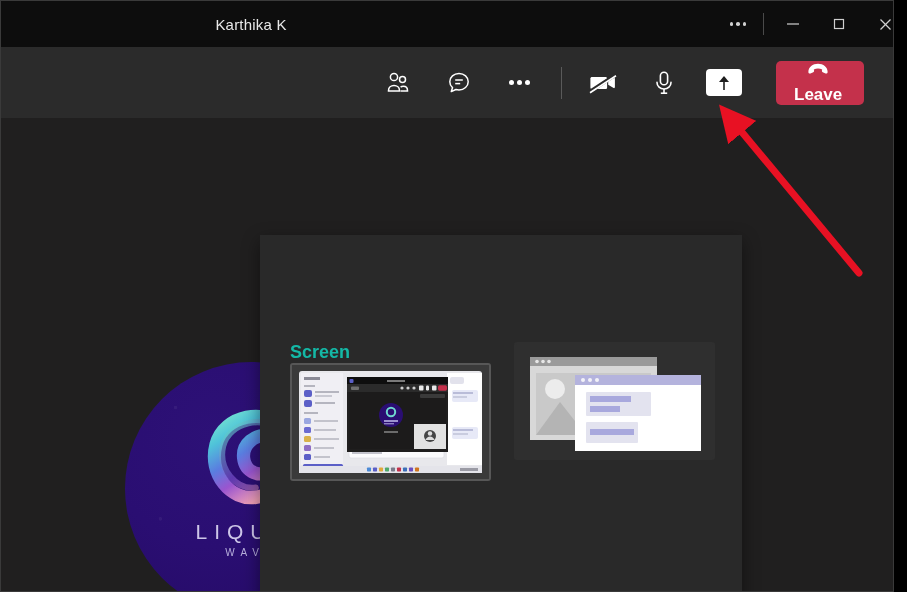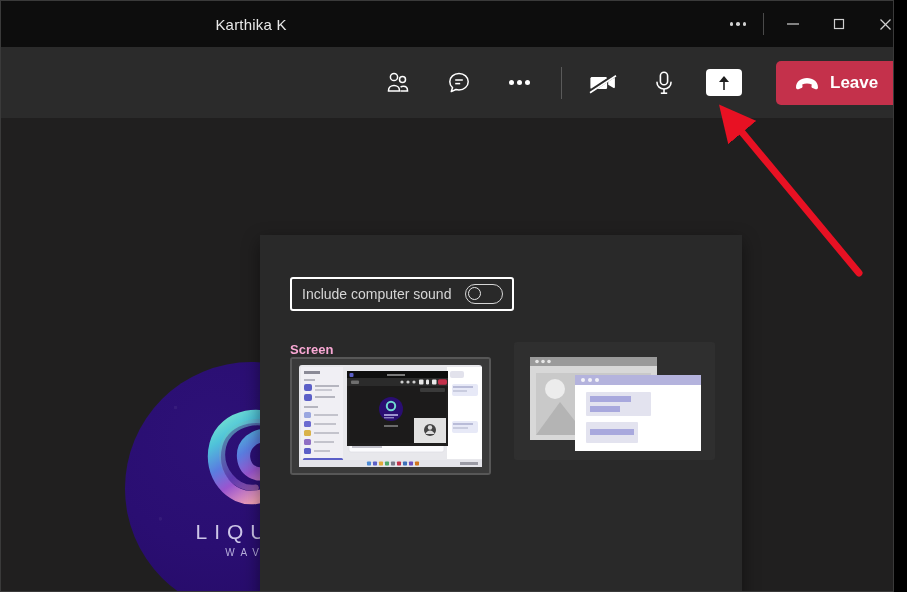--- a/index.html
+++ b/index.html
@@ -87,20 +87,21 @@
     height: 44px;
     background: #c4314b;
     border-radius: 5px;
     color: #fff;
     display: flex; align-items: center; gap: 10px;
     padding: 0 22px 0 18px;
     font-size: 17px;
     font-weight: 600;
     border: none;
     cursor: pointer;
+    flex-direction: column;
   }
 
   
   .stage {
     position: absolute; top: 117px; left: 0;
     width: 907px; height: 474px;
     background: #201f1f;
     overflow: hidden;
   }
   .avatar-wrap {
@@ -195,22 +196,22 @@
   .toggle-knob {
     position: absolute; left: 2px; top: 2px;
     width: 13px; height: 13px;
     border-radius: 50%;
     border: 1.5px solid #e6e6e6;
     background: transparent;
   }
   .sec-screen { position: absolute; left: 30px; top: 107px; width: 203px; }
   .sec-window { position: absolute; left: 254px; top: 107px; width: 200px; }
   .sec-label {
-    color: #f9a8d4;
-    font-size: 13px;
+    color: #14b8a6;
+    font-size: 18px;
     font-weight: 700;
   }
   .thumb {
     width: 201px; height: 118px;
     border-radius: 3px;
     overflow: hidden;
     position: relative;
     cursor: pointer;
   }
   .thumb.screen {
@@ -357,26 +358,20 @@
         </svg>
         <div class="logo-text">LIQUID</div>
         <div class="logo-sub">WAVE</div>
       </div>
     </div>
 
     <div class="share-panel">
 
       <div class="panel-head">
 
-        <div class="sound-toggle-box">
-          <span class="sound-label">Include computer sound</span>
-          <span class="toggle-track">
-            <span class="toggle-knob"></span>
-          </span>
-        </div>
       </div>
 
       <div class="sec-screen">
         <div class="sec-label">Screen</div>
         <div class="thumb screen">
           <svg width="197" height="114" viewBox="0 0 197 114">
             <rect x="0" y="0" width="197" height="114" fill="#3a3a3a"></rect>
             <rect x="7" y="6" width="183" height="102" rx="3" fill="#e8e8ec"></rect>
 
             <rect x="9" y="8" width="42" height="92" fill="#f0eff4"></rect>

